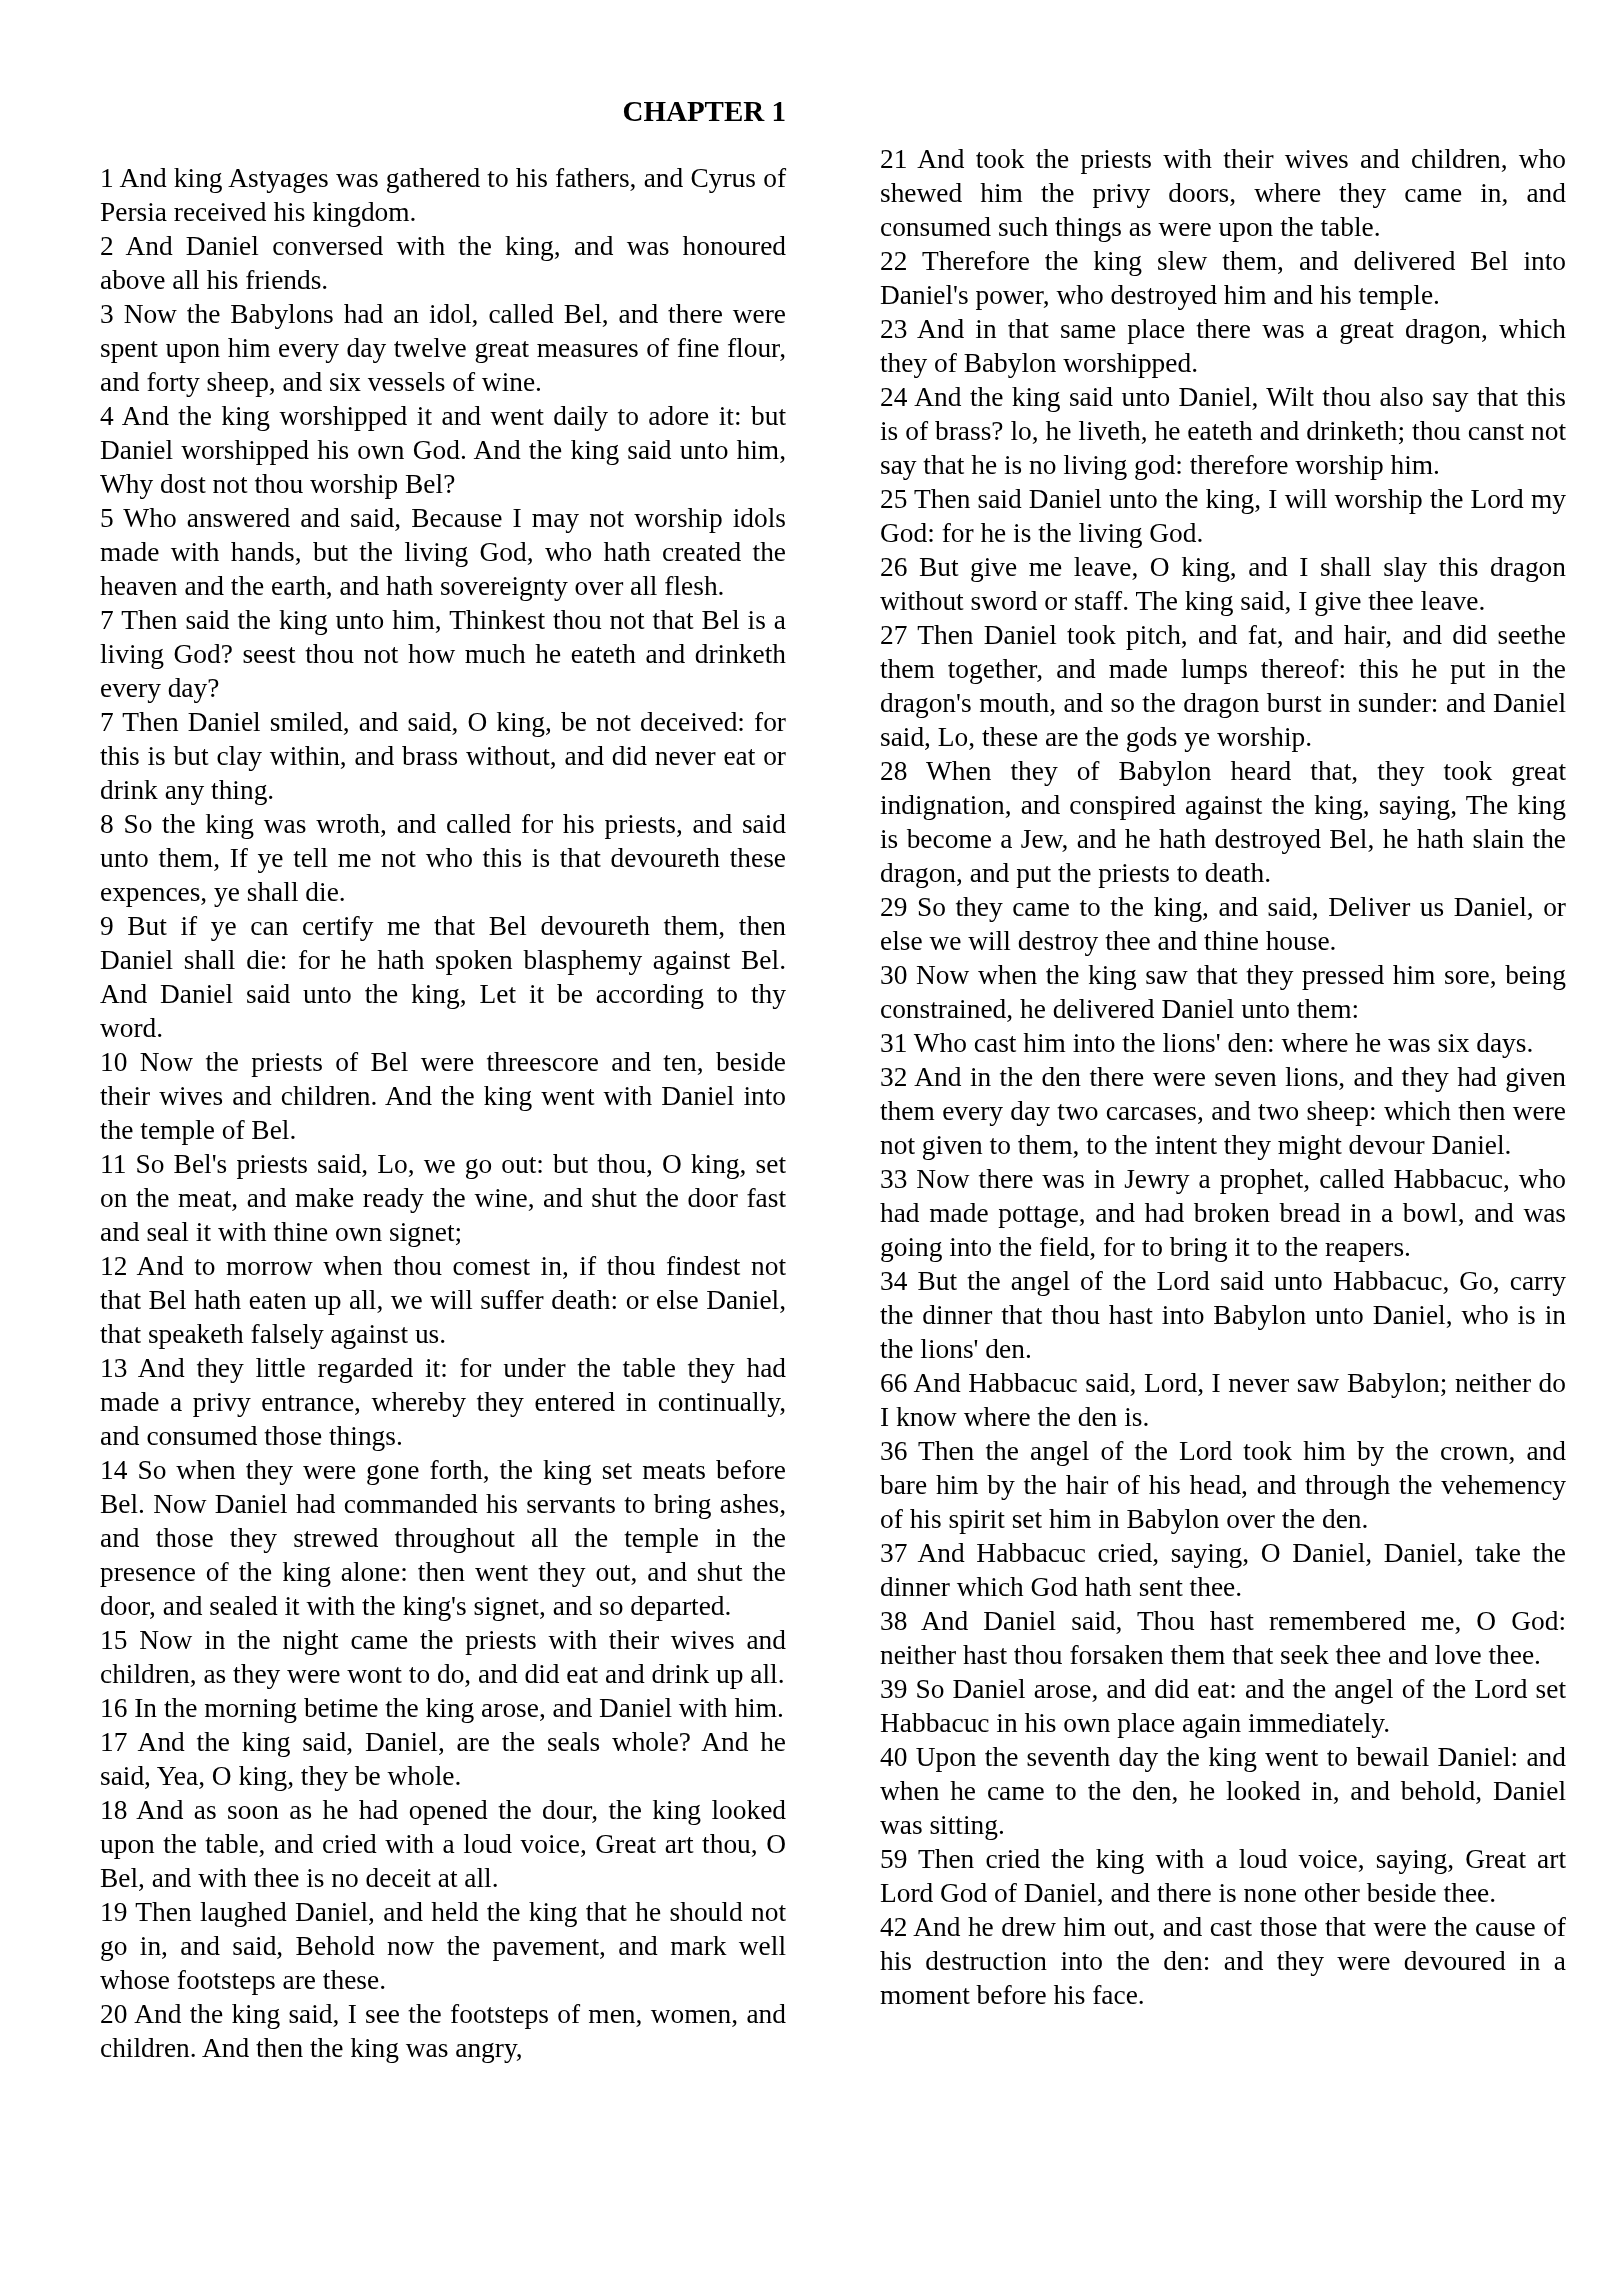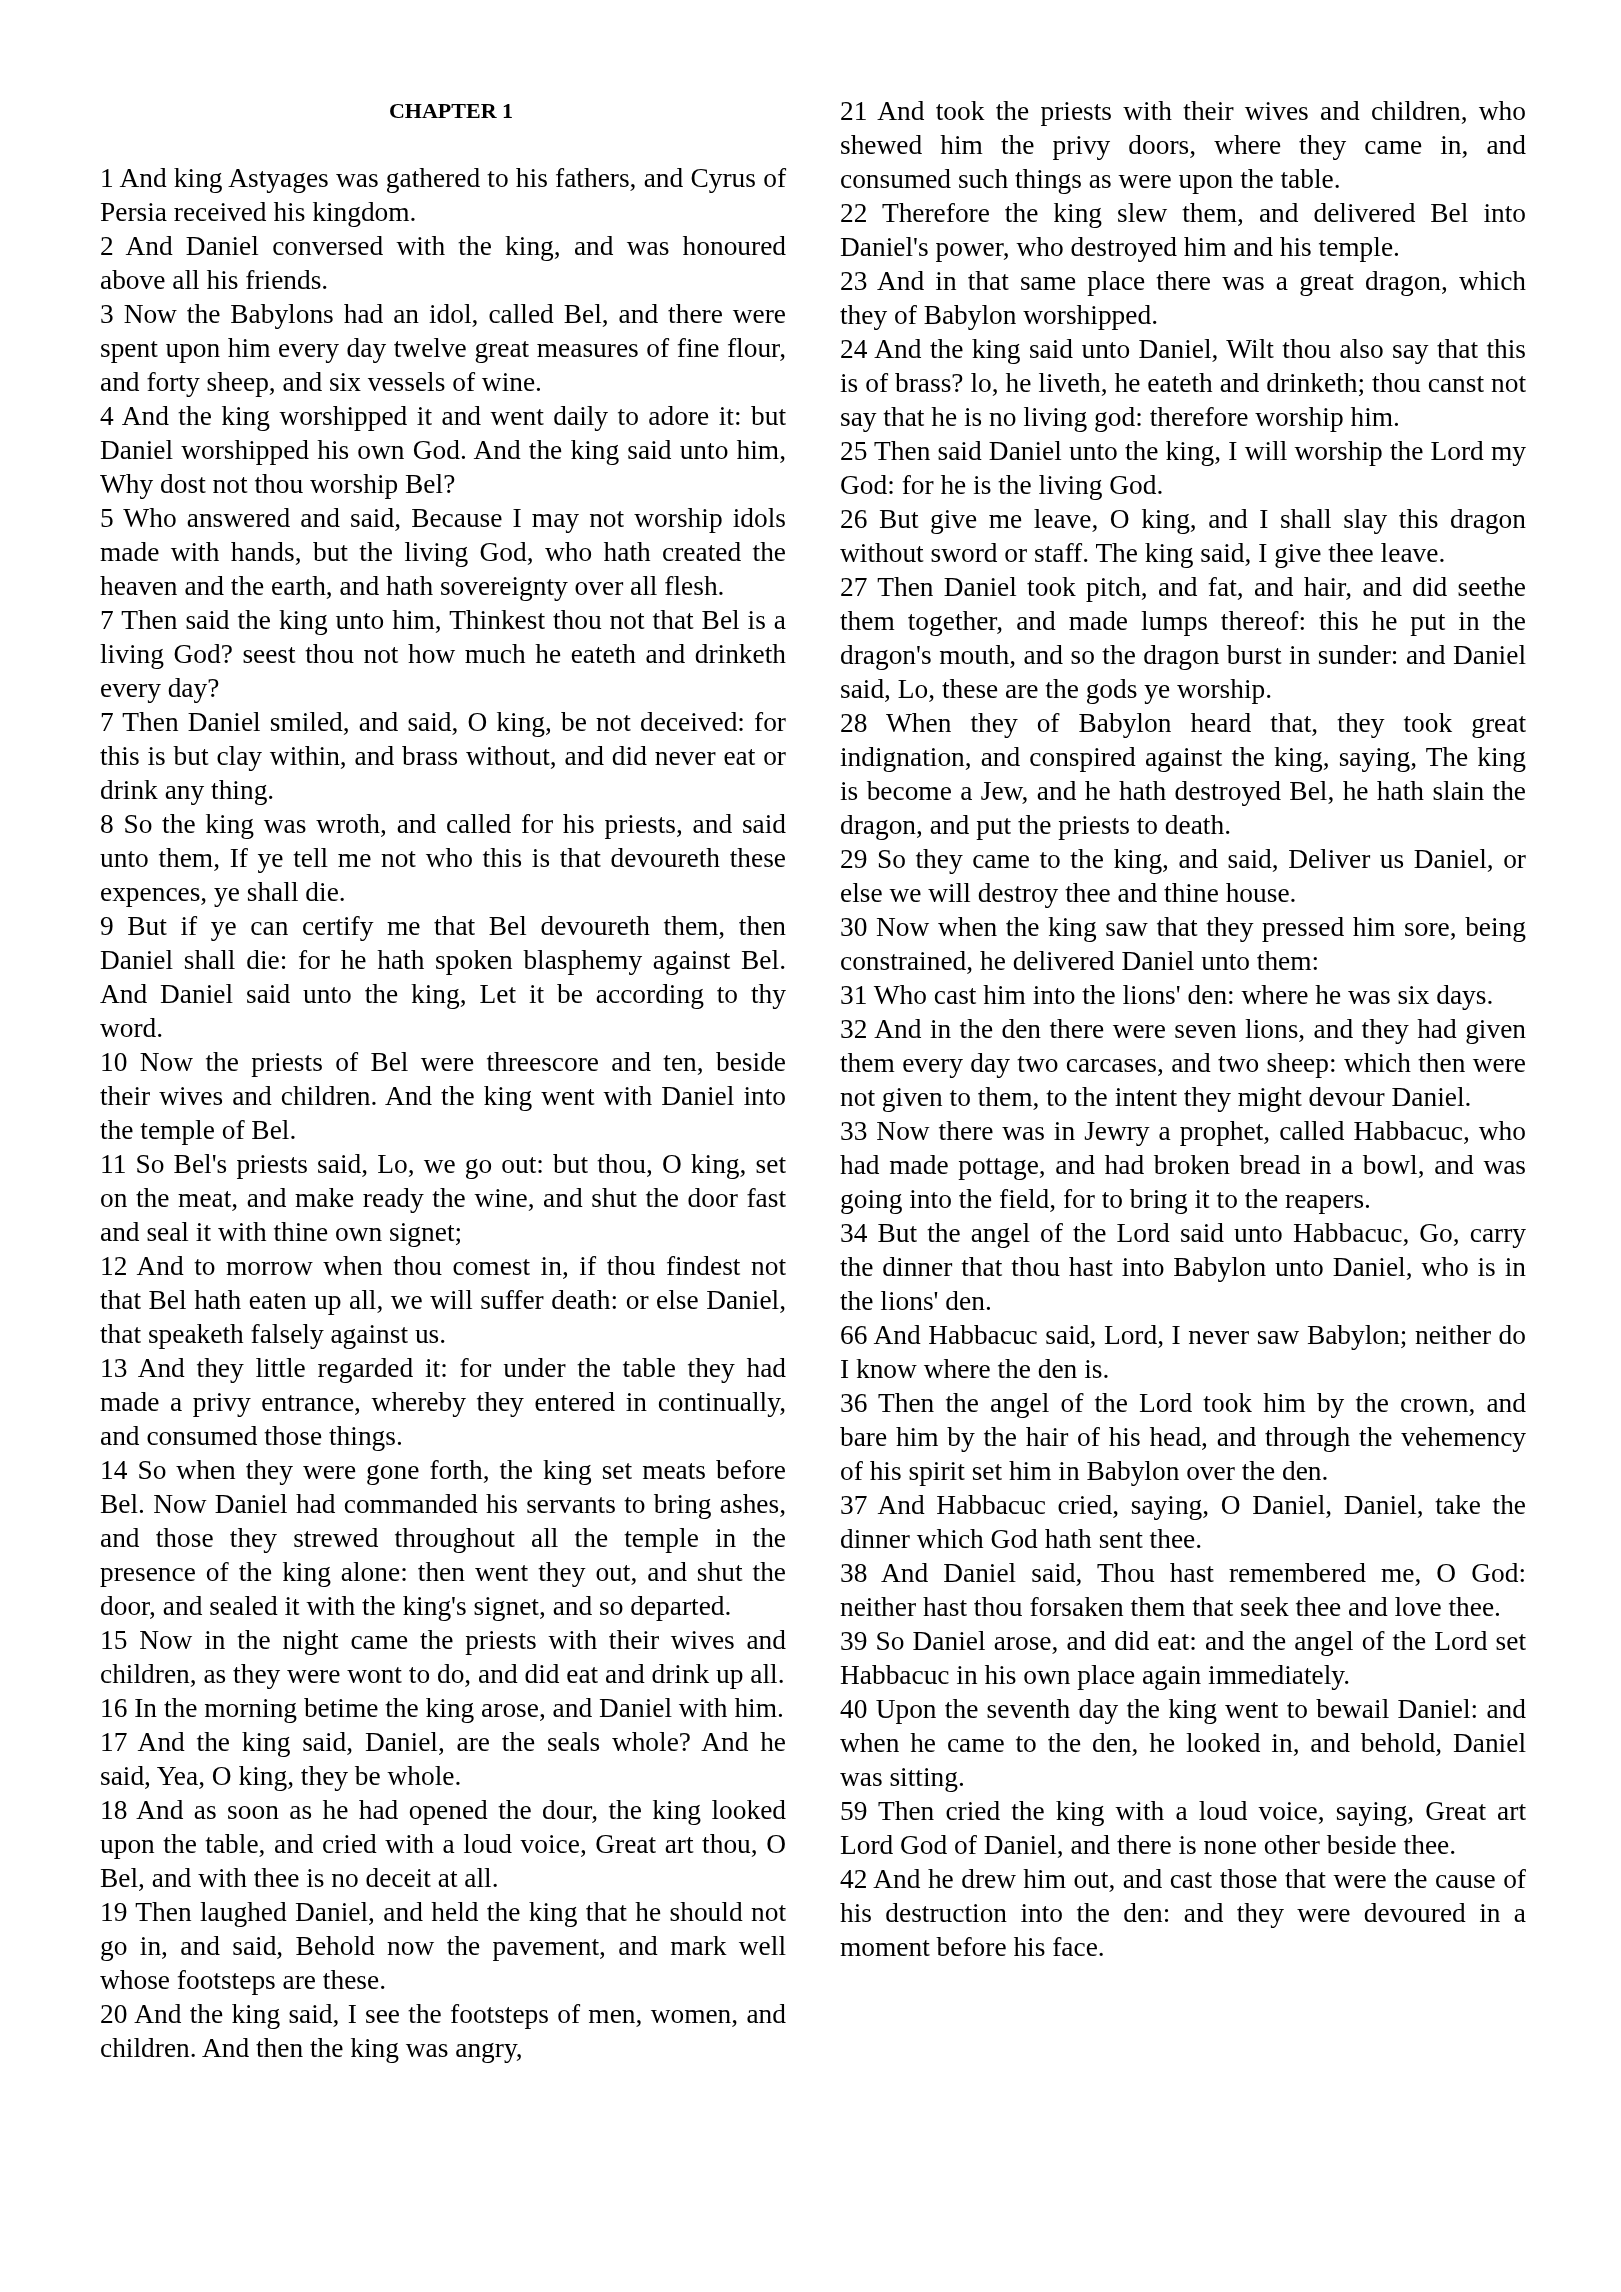--- a/index.html
+++ b/index.html
@@ -18,27 +18,27 @@
   }
   .col {
     position: absolute;
     top: 94px;
     width: 686px;
     font-size: 27.4px;
     line-height: 34px;
     text-align: justify;
   }
   .col-left  { left: 100px; }
-  .col-right { left: 840px; }
+  .col-right { left: 880px; margin-top: 48px; }
   .chapter {
-    font-size: 22px;
+    font-size: 29px;
     line-height: 34px;
     font-weight: bold;
     margin: 0 0 33px 16px;
-    text-align: center;
+    text-align: right;
   }
   .verse {
     margin: 0;
     padding: 0;
   }
 </style>
 </head>
 <body>
 
 <div class="page">

